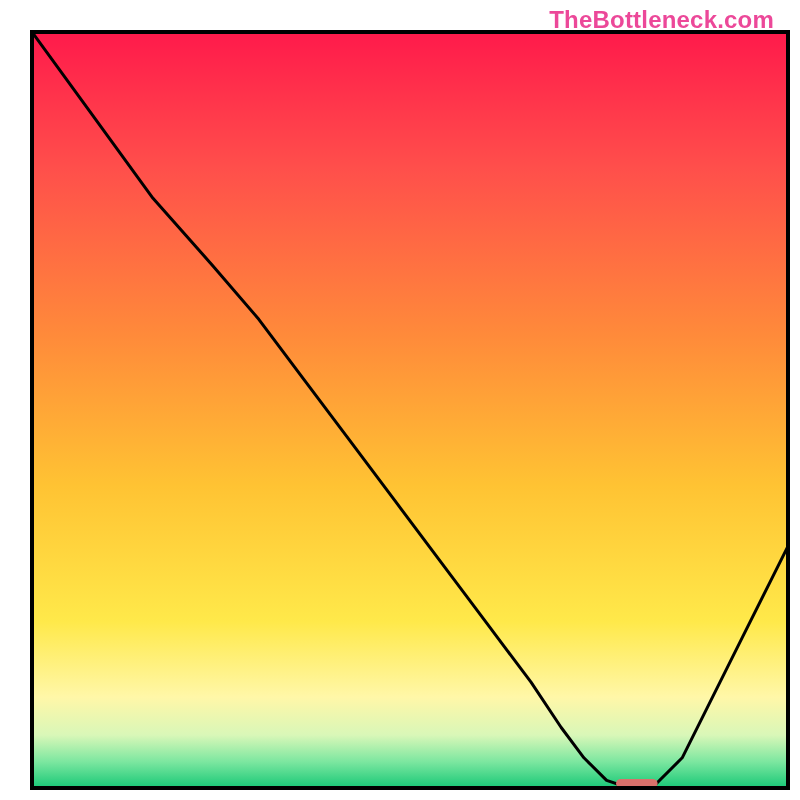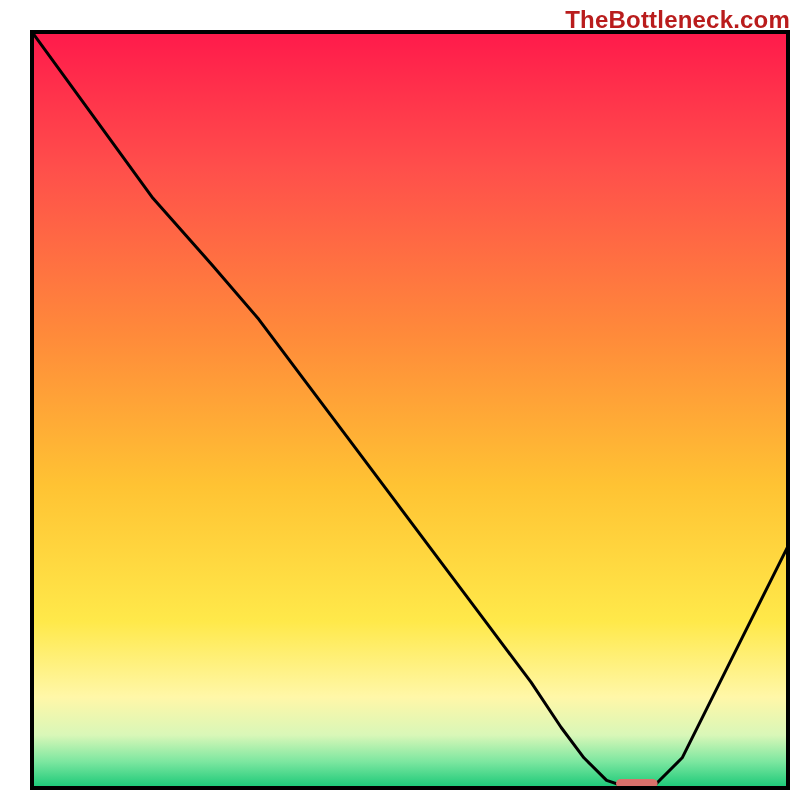--- a/index.html
+++ b/index.html
@@ -11,24 +11,24 @@
     font-family: Arial, Helvetica, sans-serif;
   }
   .frame {
     position: relative;
     width: 800px;
     height: 800px;
   }
   .attribution {
     position: absolute;
     top: 6px;
-    right: 10px;
+    right: 26px;
     font-size: 24px;
     font-weight: 600;
-    color: #b91c1c;
+    color: #ec4899;
     letter-spacing: 0.2px;
   }
   svg {
     position: absolute;
     top: 0;
     left: 0;
   }
 </style>
 </head>
 <body>

